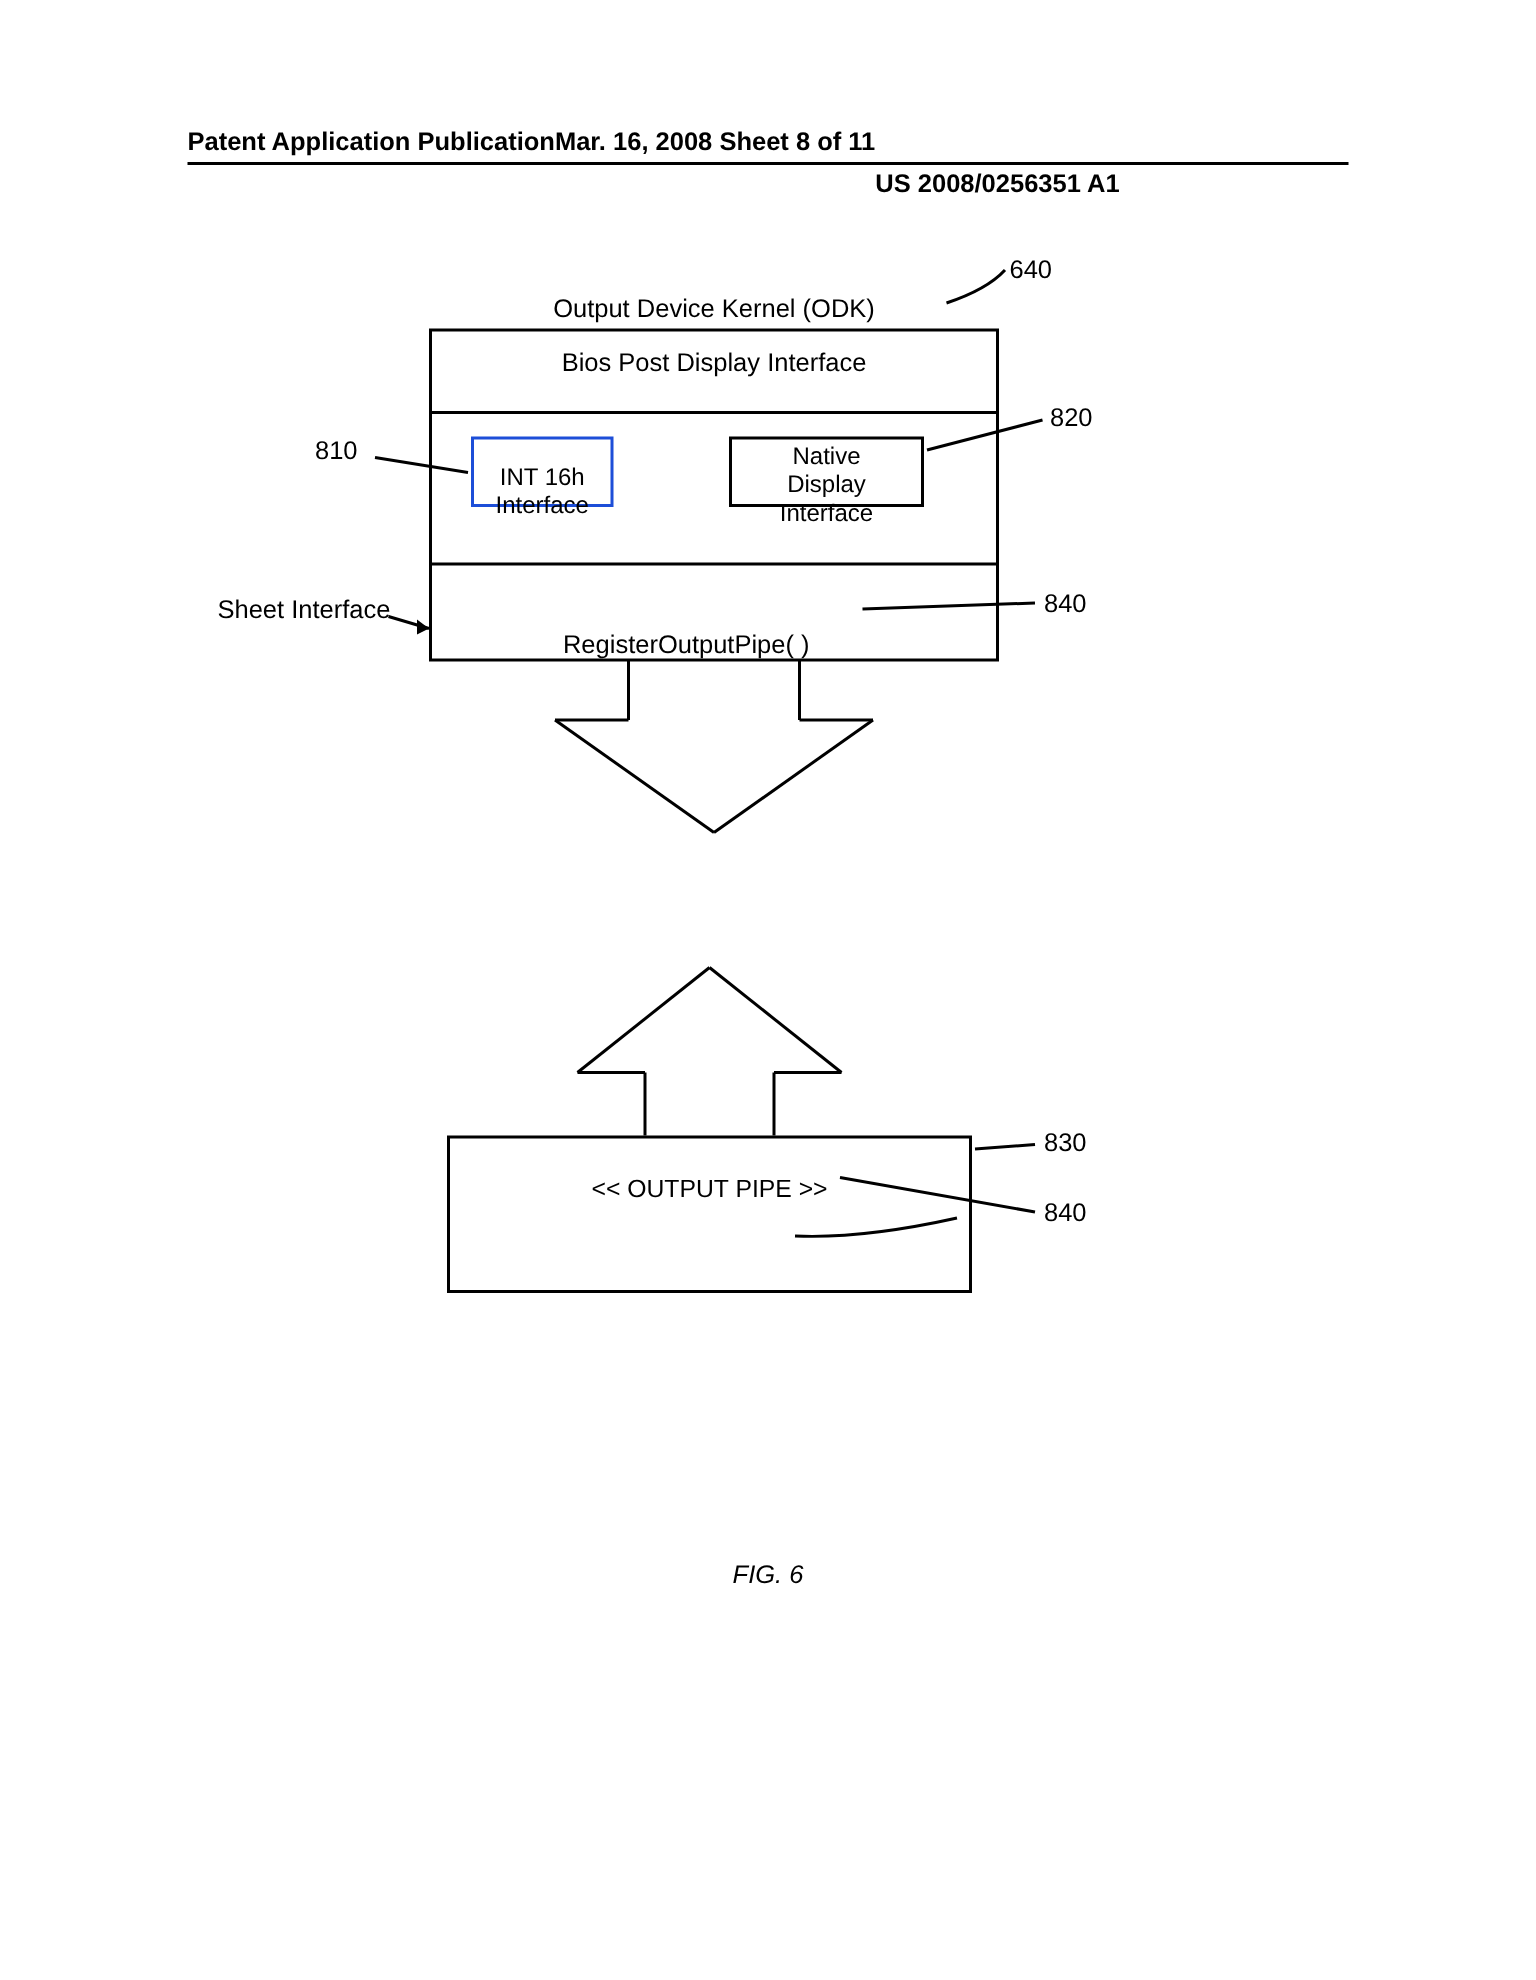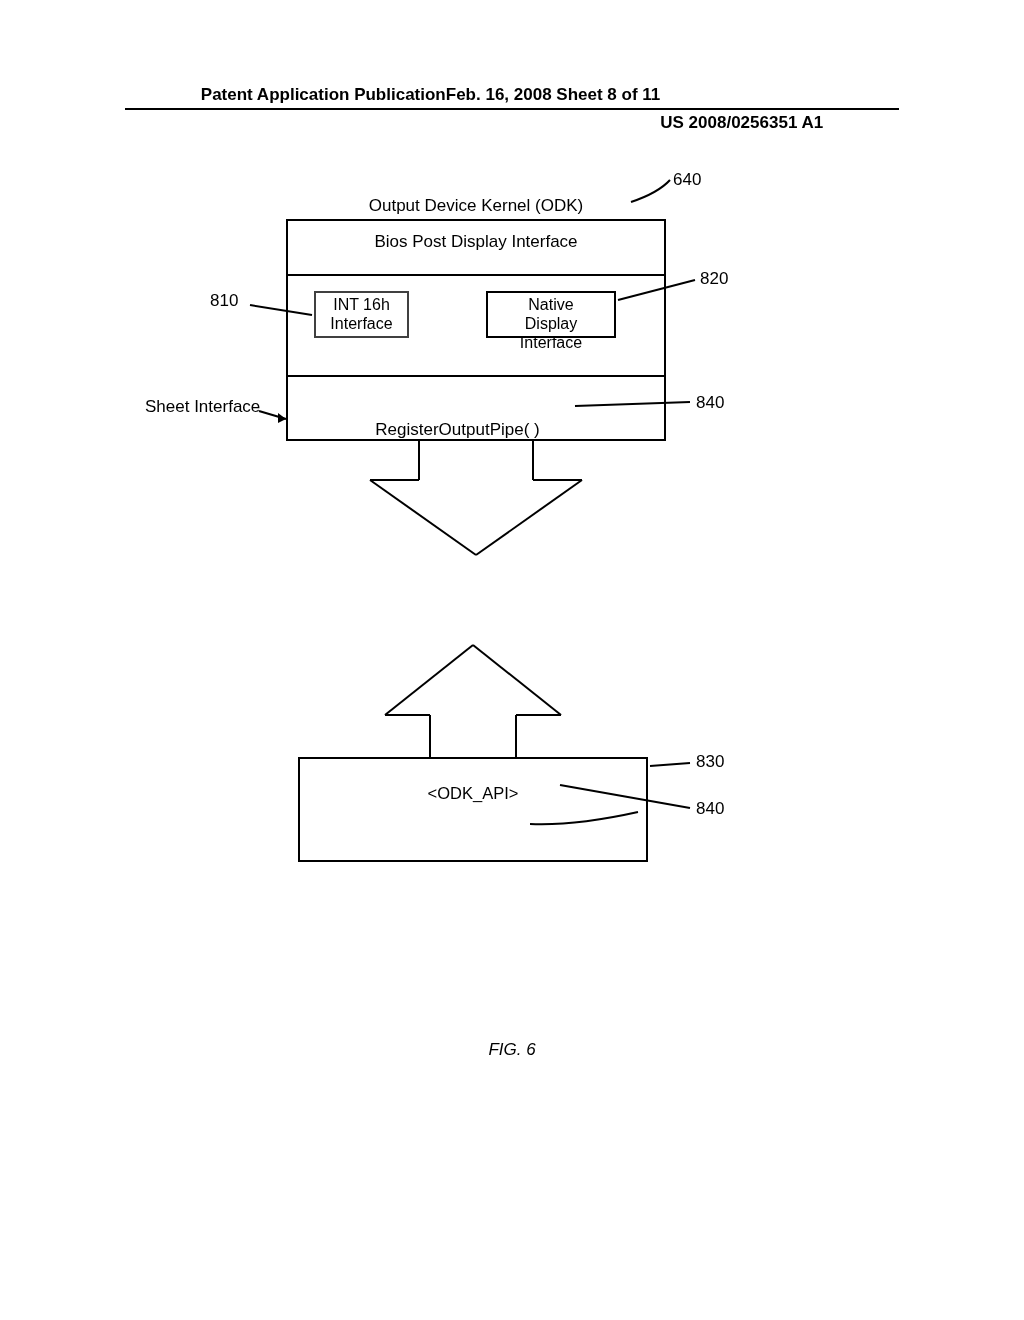--- a/index.html
+++ b/index.html
@@ -9,21 +9,21 @@
       font-family: Arial, Helvetica, sans-serif;
       background: white;
       position: relative;
     }
     .header {
       position: absolute;
       top: 85px;
       left: 0;
       width: 1024px;
       display: flex;
-      justify-content: center;
+      justify-content: flex-start;
       padding: 0 125px;
       font-size: 17px;
     }
     .header-left { font-weight: bold; }
     .header-center { font-weight: bold; }
     .header-right { font-weight: bold; margin-top: 28px; }
     .header-rule {
       position: absolute;
       top: 108px;
       left: 125px;
@@ -62,24 +62,24 @@
       left: 286px;
       width: 380px;
       border-top: 2px solid black;
     }
     .int16 {
       position: absolute;
       top: 291px;
       left: 314px;
       width: 95px;
       height: 47px;
-      border: 2px solid #404040;
+      border: 2px solid #1d4ed8;
       text-align: center;
       font-size: 16px;
-      padding: 2px 0;
+      padding: 16px 0;
       line-height: 1.2;
     }
     .native-disp {
       position: absolute;
       top: 291px;
       left: 486px;
       width: 130px;
       height: 47px;
       border: 2px solid black;
       text-align: center;
@@ -178,21 +178,21 @@
       width: 1024px;
       height: 1320px;
       pointer-events: none;
     }
   </style>
 </head>
 <body>
 
 <div class="header">
   <span class="header-left">Patent Application Publication</span>
-  <span class="header-center">Feb. 16, 2008   Sheet 8 of 11</span>
+  <span class="header-center">Mar. 16, 2008   Sheet 8 of 11</span>
   <span class="header-right">US 2008/0256351 A1</span>
 </div>
 <div class="header-rule"></div>
 
 <div class="odk-title">Output Device Kernel (ODK)</div>
 <div class="odk-box"></div>
 <div class="bpdi">Bios Post Display Interface</div>
 <div class="rule2"></div>
 <div class="int16">
   <span>INT 16h Interface</span>
@@ -203,21 +203,21 @@
 <div class="rule3"></div>
 <div class="rop">RegisterOutputPipe( )</div>
 
 <div class="label810">810</div>
 <div class="pipe-if">Sheet Interface</div>
 <div class="label640">640</div>
 <div class="label820">820</div>
 <div class="label840a">840</div>
 
 <div class="op-box">
-  <div>&lt;ODK_API&gt;</div>
+  <div>&lt;&lt; OUTPUT PIPE &gt;&gt;</div>
 </div>
 <div class="label830">830</div>
 <div class="label840b">840</div>
 
 <div class="fig-caption">FIG. 6</div>
 
 <svg class="connectors" viewBox="0 0 1024 1320">
 
   <path d="M 670 180 Q 658 193 631 202" stroke="black" stroke-width="2" fill="none"></path>
 

